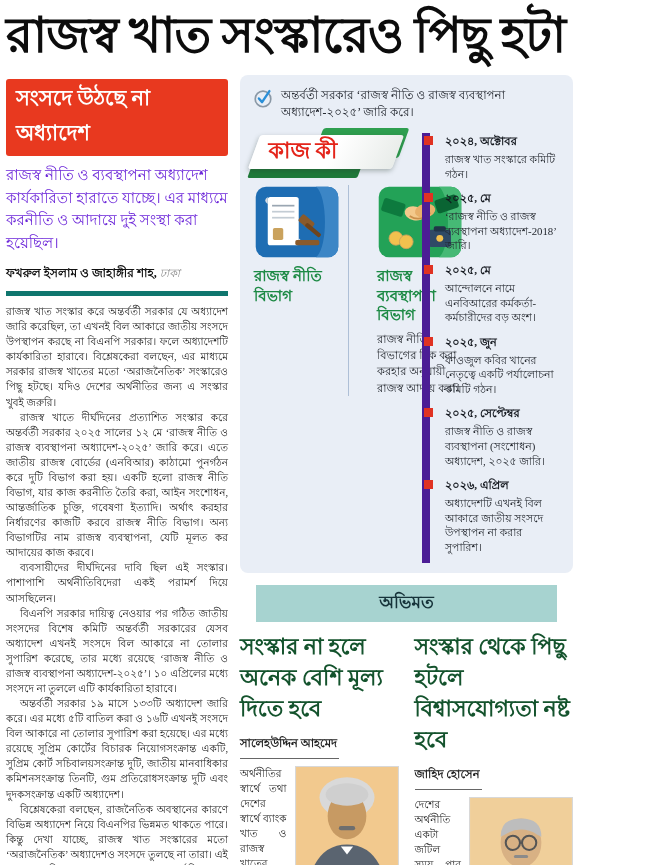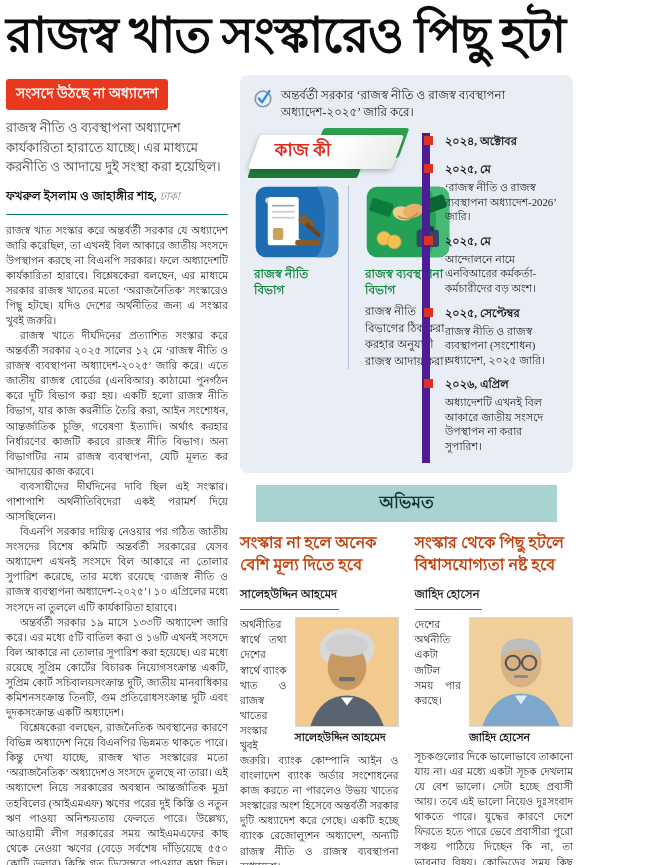--- a/index.html
+++ b/index.html
@@ -9,62 +9,62 @@
 
   
   .headline { font-size:49px; font-weight:700; line-height:1.45; padding:0 6px; color:#0c0c0c; letter-spacing:-1px; white-space:nowrap; }
 
   
   .content { display:flex; gap:12px; padding:4px 6px 0 6px; }
   .col-left { width:222px; flex:0 0 222px; }
   .col-right { flex:1 1 auto; min-width:0; }
 
   
-  .kicker { display:inline-block; background:#e8391f; color:#fff; font-weight:700; font-size:14px; padding:3px 10px 4px; border-radius:3px; margin:4px 0 8px; }
-  .standfirst { font-size:13px; line-height:1.5; color:#404040; margin-bottom:10px; }
-  .byline { font-weight:700; font-size:12px; color:#111; padding-bottom:7px; border-bottom:1px solid #0f766e; margin-bottom:8px; }
+  .kicker { display:inline-block; background:#e8391f; color:#fff; font-weight:700; font-size:21px; padding:3px 10px 4px; border-radius:3px; margin:4px 0 8px; }
+  .standfirst { font-size:15px; line-height:1.5; color:#6d28d9; margin-bottom:10px; }
+  .byline { font-weight:700; font-size:12px; color:#111; padding-bottom:7px; border-bottom:5px solid #0f766e; margin-bottom:8px; }
   .byline .loc { font-weight:400; font-style:italic; color:#8a8a8a; font-size:11px; }
   .body-text p { font-size:10.4px; line-height:1.45; text-align:justify; color:#232323; }
   .body-text p + p { text-indent:14px; }
 
   
   .infographic { background:#e9eef6; border-radius:8px; padding:12px 12px 10px; }
   .info-bullets { display:flex; gap:14px; }
   .info-bullet { display:flex; gap:7px; flex:1; font-size:11.8px; line-height:1.45; color:#20242c; }
   .check-icon { flex:0 0 22px; width:22px; height:22px; }
   .info-body { display:flex; margin-top:12px; }
   .info-left { width:55%; flex:0 0 55%; padding-right:10px; }
 
   
   .ribbon { position:relative; height:34px; margin:2px 14px 16px 2px; }
   .ribbon-end { position:absolute; right:-6px; top:-7px; width:86px; height:30px; background:#2e9e4f; transform:skewX(-20deg); border-radius:3px; }
   .ribbon-band { position:absolute; inset:0; background:linear-gradient(100deg,#ffffff 55%,#e8ece9 100%); transform:skewX(-20deg); border-radius:3px; box-shadow:0 2px 5px rgba(40,60,50,.35); }
   .ribbon-tail { position:absolute; left:-4px; bottom:-9px; width:110px; height:15px; background:#1f7a3a; transform:skewX(-20deg); border-radius:2px; }
-  .ribbon-label { position:absolute; left:34%; top:50%; transform:translate(-50%,-52%); color:#e4251b; font-weight:700; font-size:18px; z-index:2; white-space:nowrap; }
+  .ribbon-label { position:absolute; left:34%; top:50%; transform:translate(-50%,-52%); color:#e4251b; font-weight:700; font-size:22px; z-index:2; white-space:nowrap; }
 
   
   .divisions { display:flex; }
   .division { flex:1; padding:0 8px 0 2px; }
-  .division + .division { border-left:1px solid #aebfd6; padding-left:16px; }
+  .division + .division { border-left:1px solid #aebfd6; padding-left:28px; }
   .div-icon { width:86px; height:74px; display:block; }
-  .div-name { color:#1d8a45; font-weight:700; font-size:12px; line-height:1.3; margin:8px 0 5px; }
+  .div-name { color:#1d8a45; font-weight:700; font-size:15px; line-height:1.3; margin:8px 0 5px; }
   .div-desc { font-size:11.3px; line-height:1.45; color:#23272e; }
 
   
   .timeline { flex:1; border-left:8px solid #4c1d95; padding-left:0; }
   .tl-item { position:relative; padding-left:15px; margin-bottom:9px; }
   .tl-marker { position:absolute; left:-6px; top:3px; width:9px; height:9px; background:#e03222; }
   .tl-date { font-weight:700; font-size:11.3px; color:#14181f; }
   .tl-event { font-size:10.8px; line-height:1.35; color:#23272e; }
 
   
   .opinion-bar { background:#a7d3d0; color:#16333a; text-align:center; font-weight:700; font-size:17px; padding:4px 0 5px; margin:12px 16px 10px; }
   .opinion-cols { display:flex; gap:16px; }
   .op-col { flex:1; min-width:0; }
-  .op-headline { font-size:16px; font-weight:700; line-height:1.4; color:#c2410c; }
+  .op-headline { font-size:22px; font-weight:700; line-height:1.4; color:#14532d; }
   .op-author { display:inline-block; font-weight:700; font-size:11.5px; color:#222; border-bottom:1.5px solid #666; padding:10px 2px 4px 0; margin-bottom:7px; }
   .op-body { font-size:10.4px; line-height:1.45; text-align:justify; color:#232323; }
   .op-body p + p { text-indent:13px; }
   .op-photo { float:right; width:104px; margin:0 0 3px 8px; }
   .op-photo svg { width:104px; height:110px; display:block; border:1px solid #d8d8d8; }
   .photo-caption { font-weight:700; font-size:10.8px; margin-top:3px; color:#111; }
 </style>
 </head>
 <body>
 
@@ -150,30 +150,36 @@
                 <div class="div-name">রাজস্ব ব্যবস্থাপনা বিভাগ</div>
                 <div class="div-desc">রাজস্ব নীতি বিভাগের ঠিক করা করহার অনুযায়ী রাজস্ব আদায় করা।</div>
               </div>
             </div>
           </div>
 
           <div class="timeline">
             <div class="tl-item">
               <div class="tl-marker"></div>
               <div class="tl-date">২০২৪, অক্টোবর</div>
+              <div class="tl-event">রাজস্ব খাত সংস্কারে কমিটি গঠন।</div>
             </div>
             <div class="tl-item">
               <div class="tl-marker"></div>
               <div class="tl-date">২০২৫, মে</div>
-              <div class="tl-event">‘রাজস্ব নীতি ও রাজস্ব ব্যবস্থাপনা অধ্যাদেশ-2026’ জারি।</div>
+              <div class="tl-event">‘রাজস্ব নীতি ও রাজস্ব ব্যবস্থাপনা অধ্যাদেশ-2018’ জারি।</div>
             </div>
             <div class="tl-item">
               <div class="tl-marker"></div>
               <div class="tl-date">২০২৫, মে</div>
               <div class="tl-event">আন্দোলনে নামে এনবিআরের কর্মকর্তা-কর্মচারীদের বড় অংশ।</div>
+            </div>
+            <div class="tl-item">
+              <div class="tl-marker"></div>
+              <div class="tl-date">২০২৫, জুন</div>
+              <div class="tl-event">ফাওজুল কবির খানের নেতৃত্বে একটি পর্যালোচনা কমিটি গঠন।</div>
             </div>
             <div class="tl-item">
               <div class="tl-marker"></div>
               <div class="tl-date">২০২৫, সেপ্টেম্বর</div>
               <div class="tl-event">রাজস্ব নীতি ও রাজস্ব ব্যবস্থাপনা (সংশোধন) অধ্যাদেশ, ২০২৫ জারি।</div>
             </div>
             <div class="tl-item">
               <div class="tl-marker"></div>
               <div class="tl-date">২০২৬, এপ্রিল</div>
               <div class="tl-event">অধ্যাদেশটি এখনই বিল আকারে জাতীয় সংসদে উপস্থাপন না করার সুপারিশ।</div>

